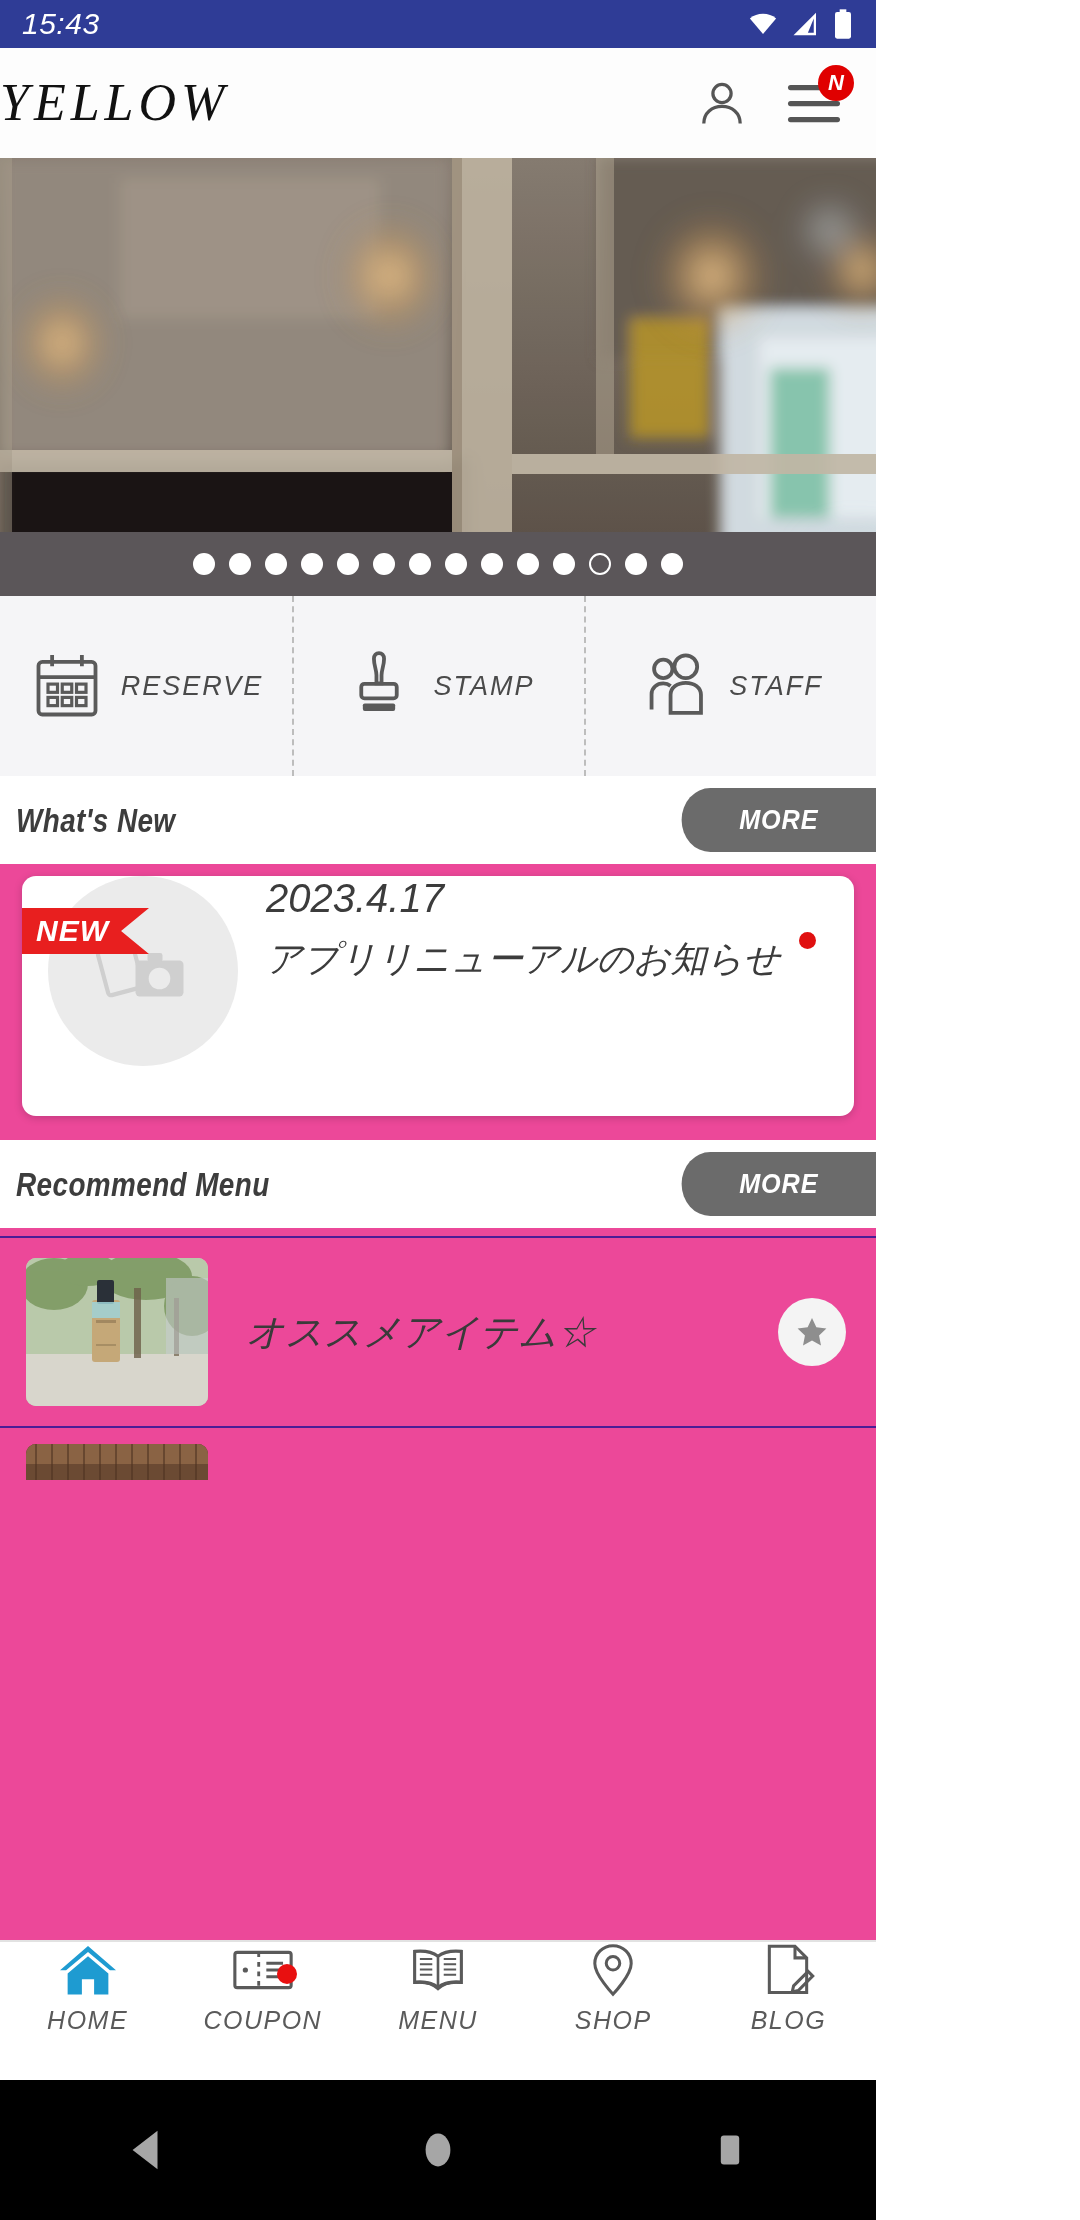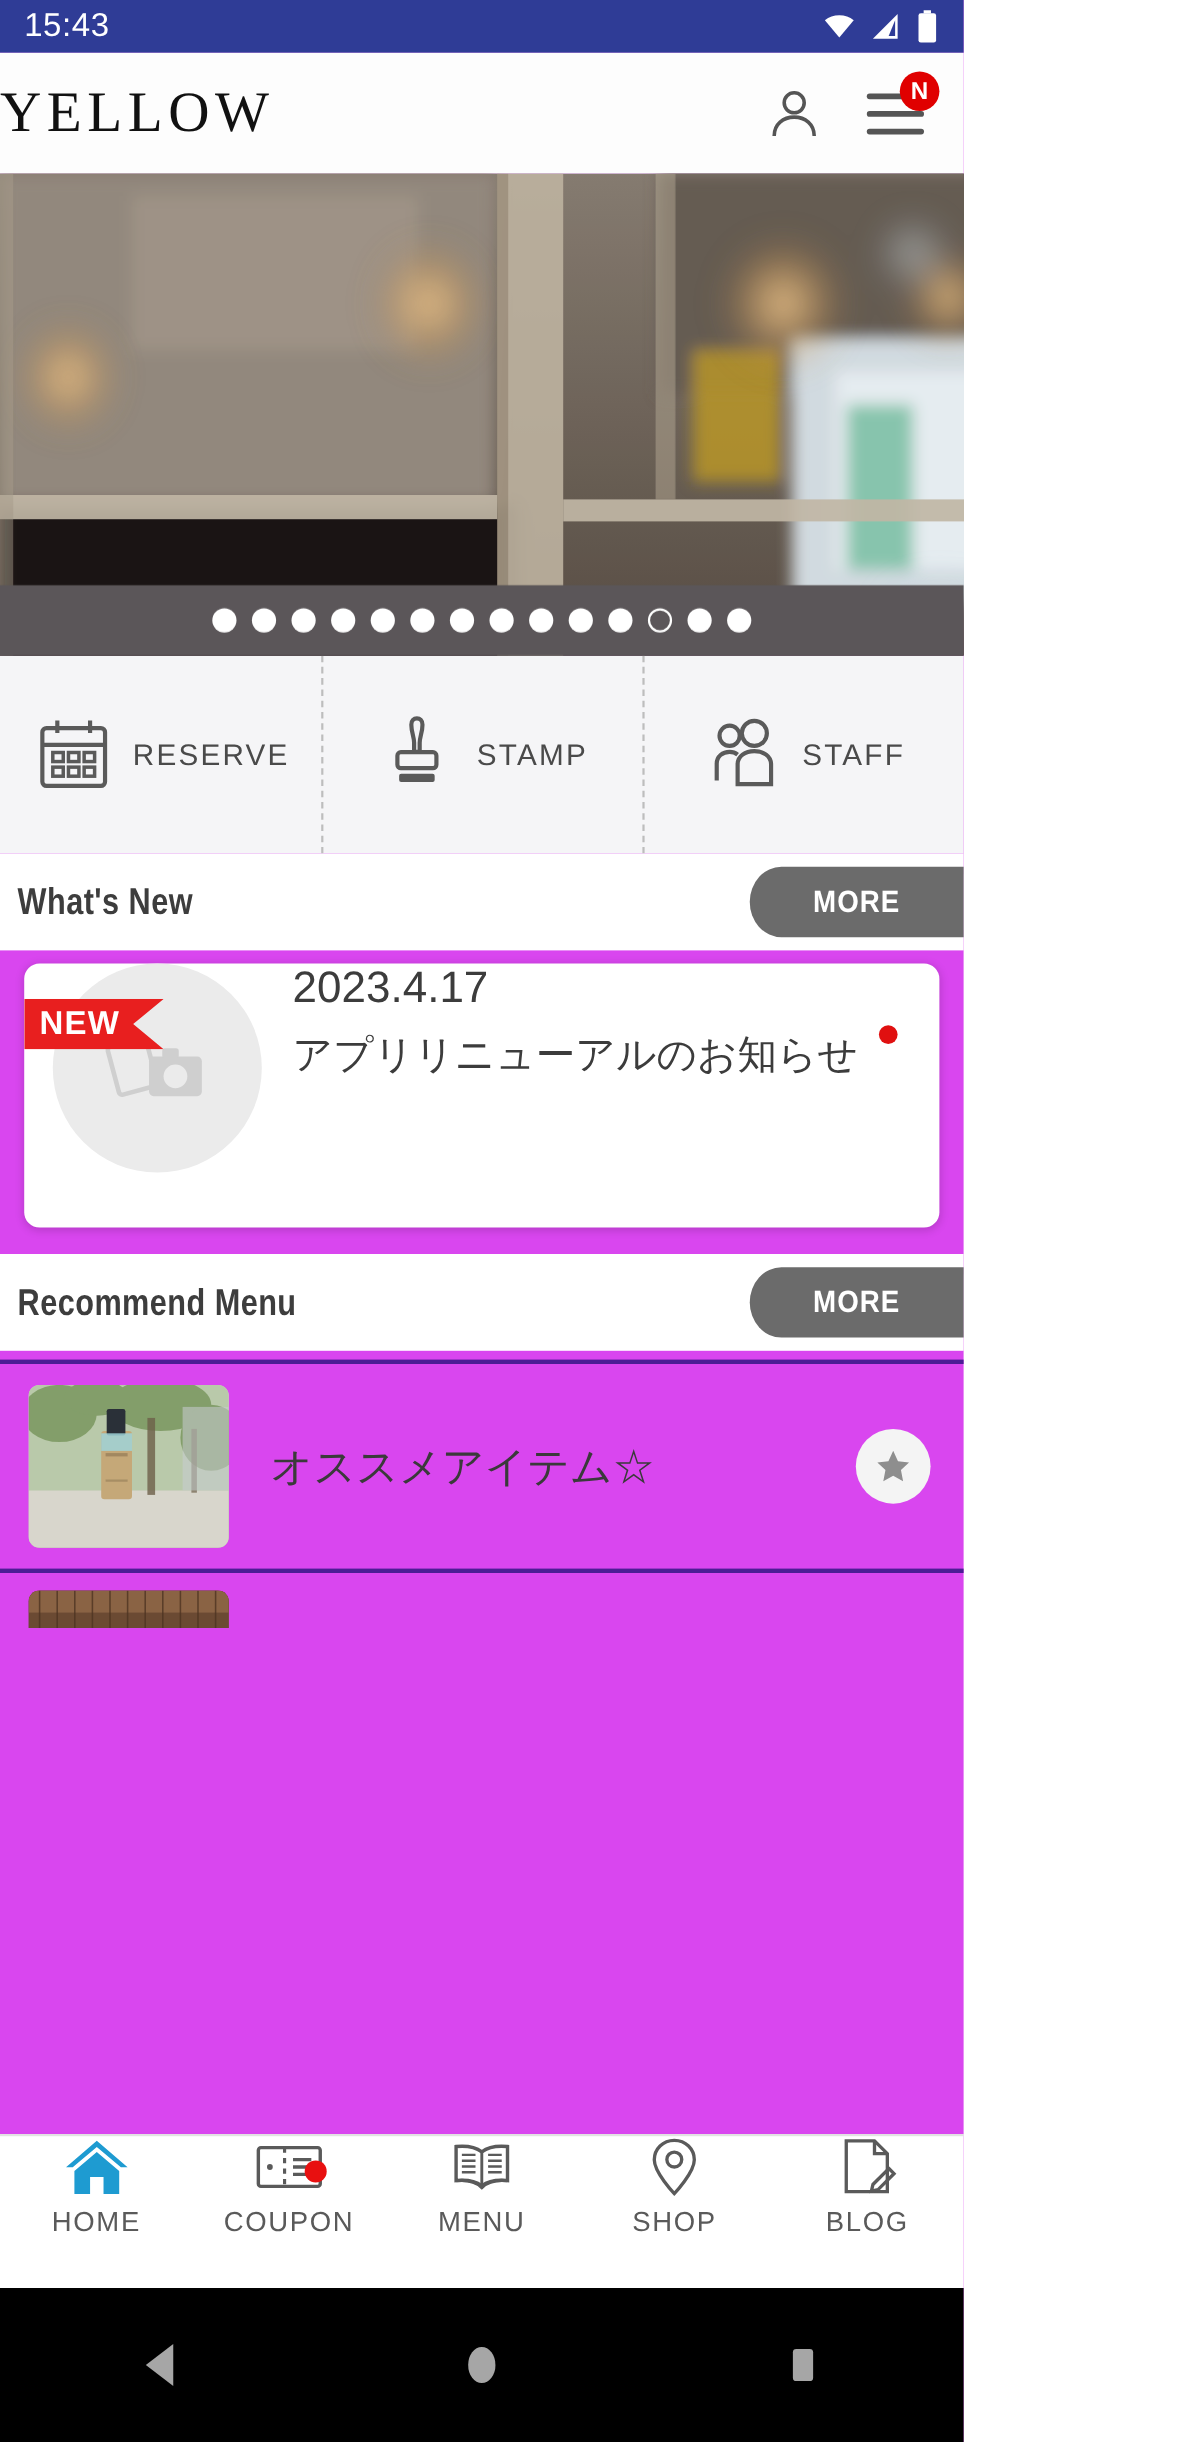--- a/index.html
+++ b/index.html
@@ -2,21 +2,21 @@
 <html><head>
 <meta charset="utf-8">
 <style>
   * { margin:0; padding:0; box-sizing:border-box; }
   html, body {
     width:1080px; height:2220px;
     background:#ffffff;
     font-family:"Liberation Sans", sans-serif;
     overflow:hidden;
   }
-  .phone { position:relative; width:876px; height:2220px; background:#d946ef; }
+  .phone { position:relative; width:876px; height:2220px; background:#ec4899;font-style:italic; }
 
   
   .statusbar {
     height:48px; background:#2f3c96; color:#fff;
     display:flex; align-items:center; justify-content:space-between;
     padding:0 22px;
   }
   .status-time { font-size:30px; letter-spacing:.5px; }
   .status-icons { display:flex; align-items:center; gap:10px; }
 
@@ -112,21 +112,21 @@
   .news-date { font-size:40px; color:#3c3c3c; margin-bottom:14px; }
   .news-title { font-size:36px; color:#3c3c3c; }
   .news-dot {
     position:absolute; right:38px; top:56px;
     width:17px; height:17px; border-radius:50%; background:#e01010;
   }
 
   
   .menu-list { margin-top:8px; }
   .menu-row {
-    height:190px; border-top:4px solid #4c1d95;
+    height:190px; border-top:2px solid #4c1d95;
     display:flex; align-items:center; padding:16px 26px; position:relative;
   }
   .menu-thumb {
     width:182px; height:148px; border-radius:10px;
     flex:none; overflow:hidden; position:relative;
     background:#cfd6c4;
   }
   .menu-name { margin-left:38px; font-size:38px; color:#3a3a3a; }
   .star-btn {
     position:absolute; right:30px; top:50%; transform:translateY(-50%);

